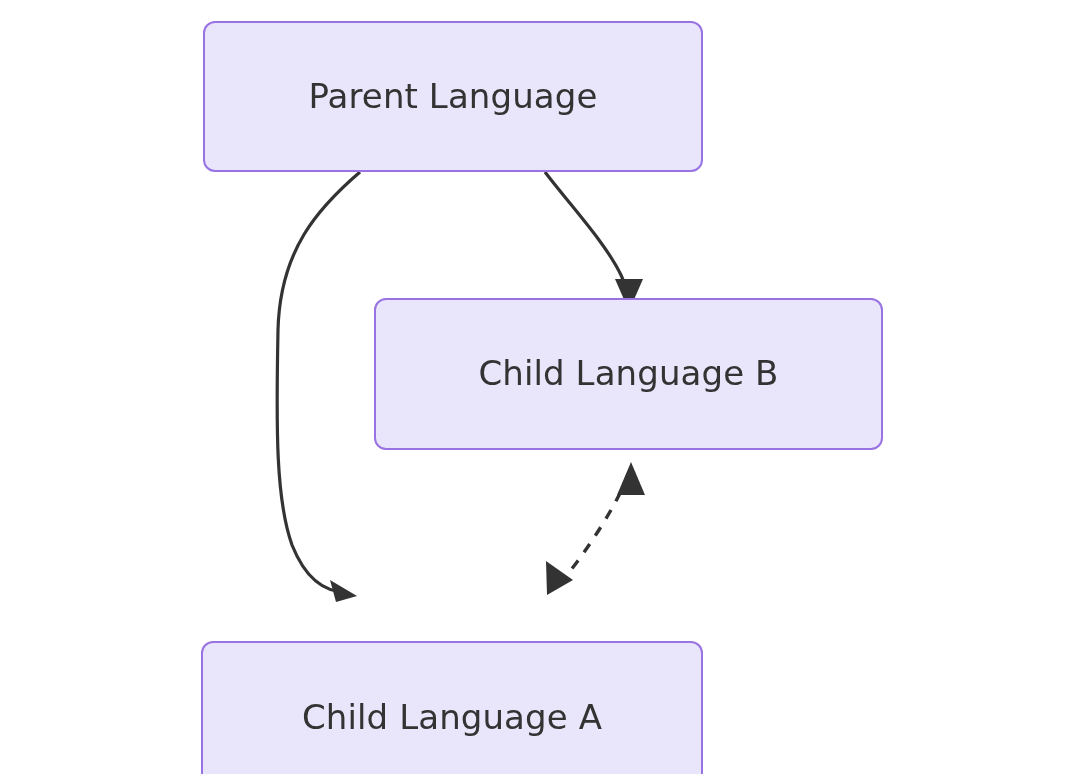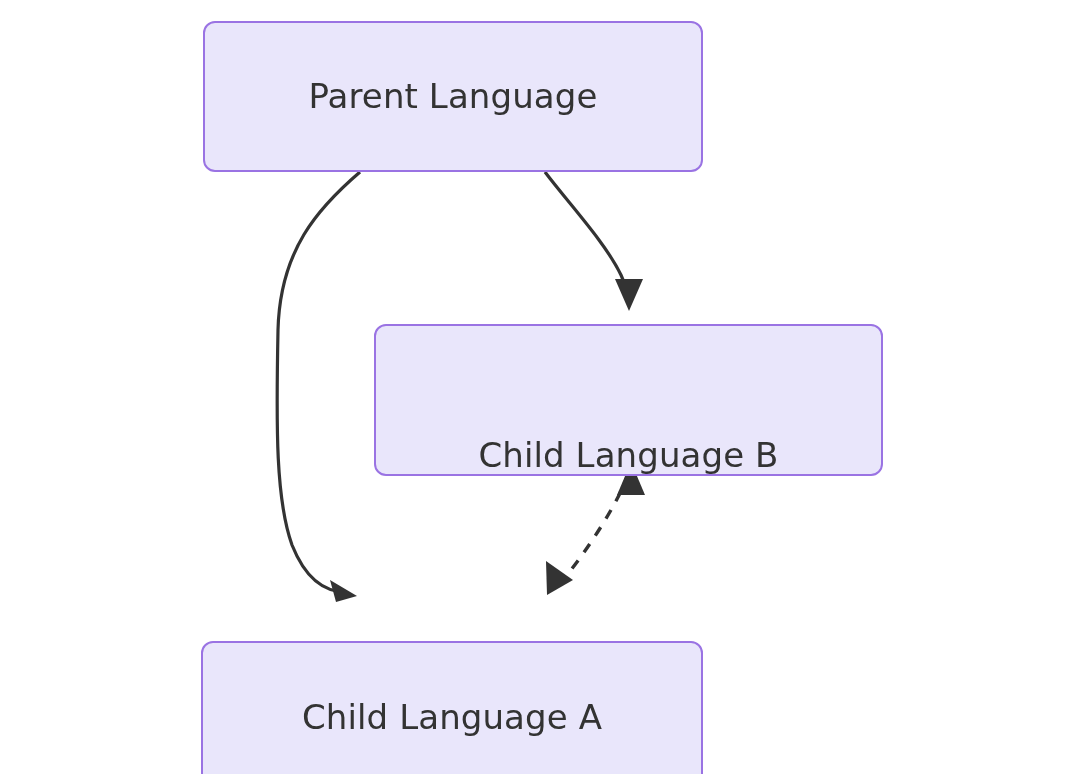--- a/index.html
+++ b/index.html
@@ -45,24 +45,23 @@
     text-align: center;
   }
   #node-parent {
     left: 203px;
     top: 21px;
     width: 500px;
     height: 151px;
   }
   #node-child-b {
     left: 374px;
-    top: 324px;
+    top: 298px;
     width: 509px;
     height: 152px;
-    align-items: flex-end;
   }
   #node-child-a {
     left: 201px;
     top: 597px;
     width: 502px;
     height: 153px;
     margin-top: 44px;
   }
   .edge-path {
     fill: none;

